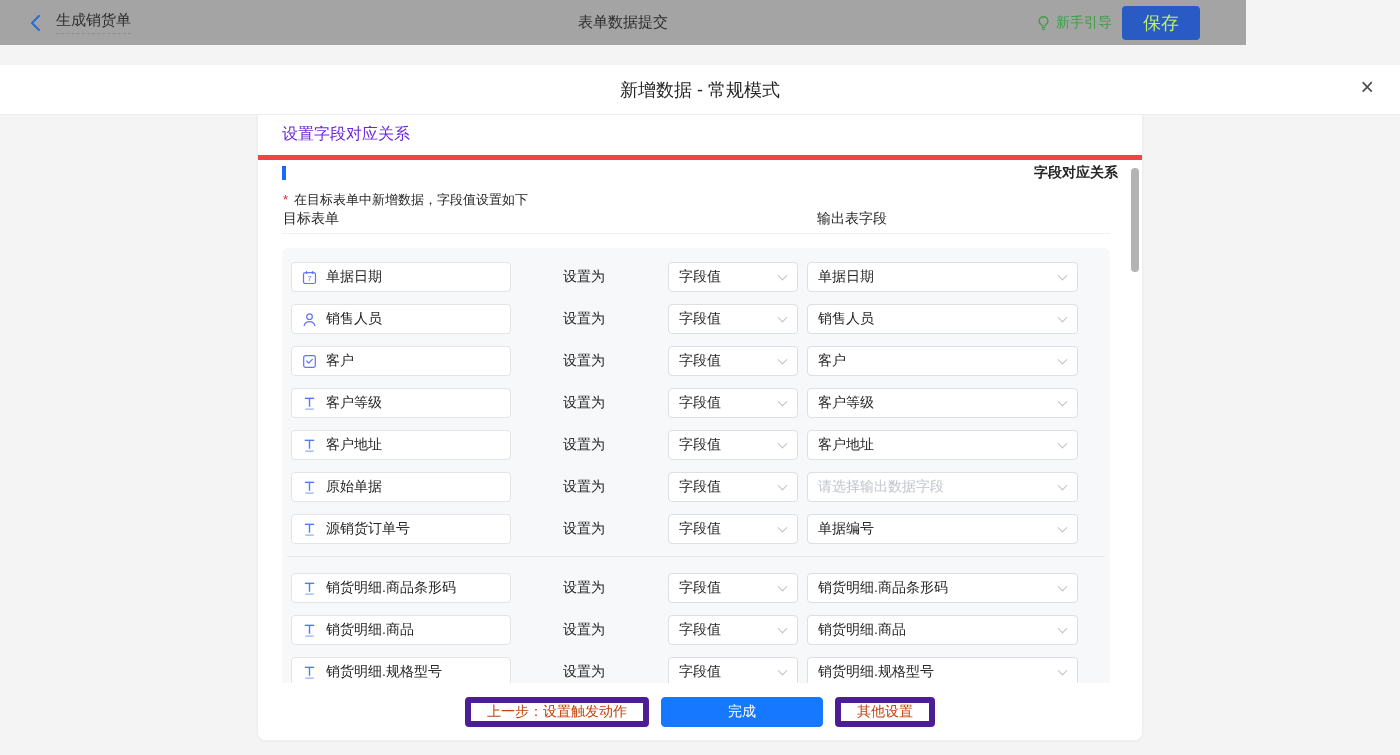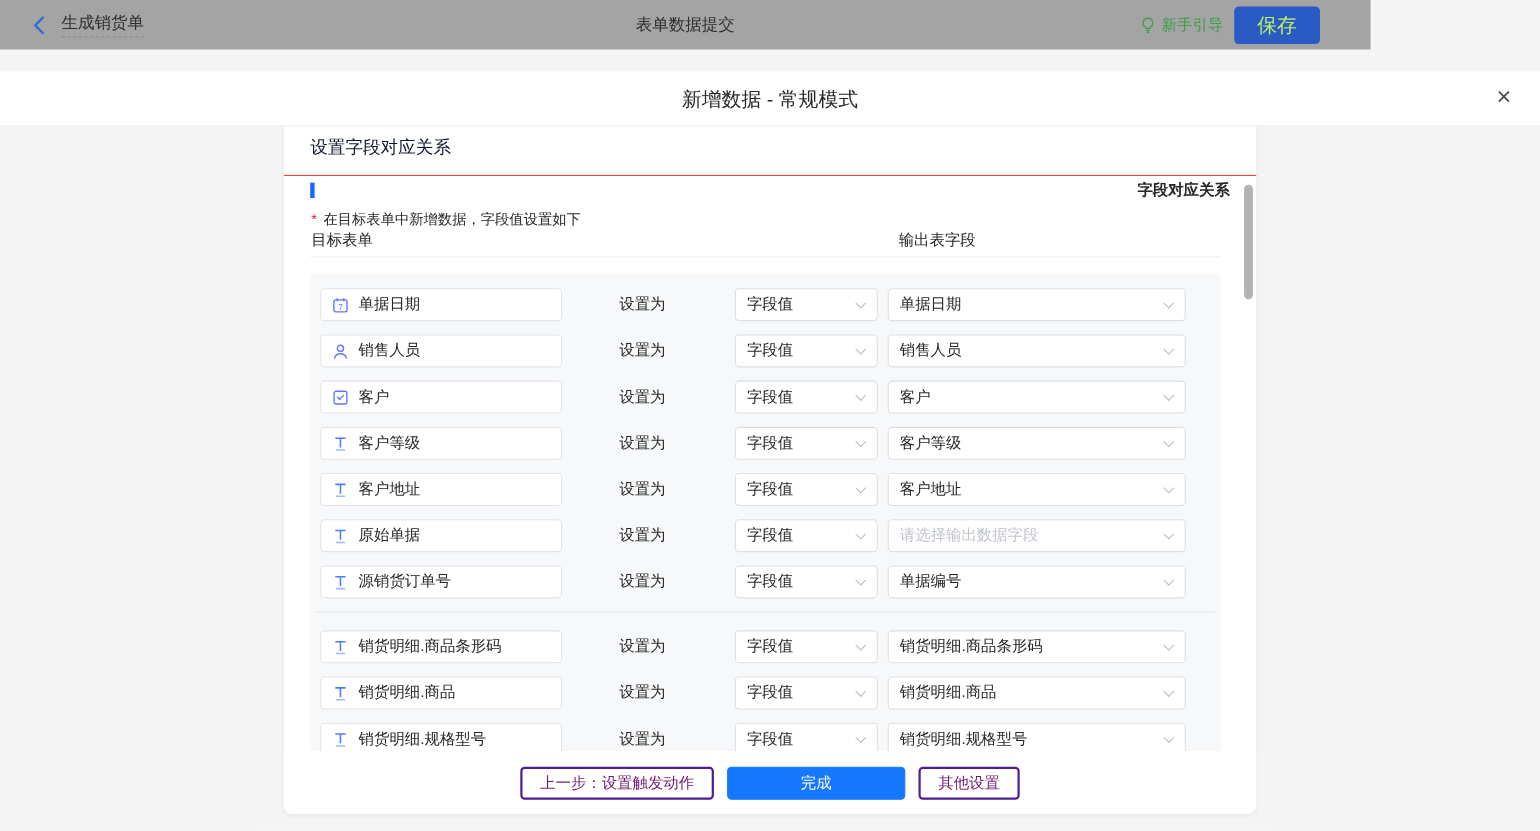--- a/index.html
+++ b/index.html
@@ -23,22 +23,22 @@
   .modal-header { position:absolute; top:45px; left:0; width:1400px; height:50px; background:#fff;
     border-bottom:1px solid #ededed; z-index:4;margin-top:20px; }
   .modal-title { position:absolute; left:0; right:0; top:0; height:50px; display:flex;
     align-items:center; justify-content:center; font-size:18px; font-weight:500; color:#262626; }
   .modal-close { position:absolute; right:26px; top:11px; font-size:23px; color:#4d4d4d;
     font-weight:300; cursor:pointer; line-height:1; }
 
   
   .card { position:absolute; left:258px; top:108px; width:884px; height:632px; background:#fff;
     border-radius:8px; box-shadow:0 1px 4px rgba(0,0,0,0.05); }
-  .card-header { height:52px; padding:16px 24px; font-size:16px; color:#0f172a;
-    border-bottom:1px solid #ef4444; }
+  .card-header { height:52px; padding:16px 24px; font-size:16px; color:#6d28d9;
+    border-bottom:5px solid #ef4444; }
   .card-body { position:relative; height:523px; overflow:hidden; }
 
   .section-title { display:flex; align-items:center; margin:4px 24px 0;justify-content:space-between; }
   .section-bar { width:4px; height:14px; background:#1769ff; margin-right:8px; }
   .section-text { font-size:14px; font-weight:bold; color:#262626; }
 
   .required-note { margin:9px 24px 0 25px; font-size:13px; color:#262626; display:flex; }
   .req-star { color:#f5222d; margin-right:6px; position:relative; top:1px; }
 
   .col-headers { position:relative; margin:0 32px 0 24px; height:25px;
@@ -63,21 +63,21 @@
   .sel-text.placeholder { color:#c0c4cc; }
   .chev { position:absolute; right:11px; top:50%; width:7px; height:7px;
     border-right:1.4px solid #b9bec6; border-bottom:1.4px solid #b9bec6;
     transform:translateY(-70%) rotate(45deg); }
   .group-divider { height:1px; background:#e7e8ea; margin:3px 5px 16px 5px; }
 
   .card-footer { position:absolute; left:0; bottom:0; width:100%; height:57px; background:#fff;
     border-radius:0 0 8px 8px; display:flex; align-items:center; justify-content:center; gap:12px;
     z-index:2; }
   .btn { height:30px; font-size:14px; border-radius:4px; cursor:pointer; }
-  .btn.ghost { background:#fff; border:2px solid #4c1d95; color:#701a75; padding:0 16px; }
+  .btn.ghost { background:#fff; border:6px solid #4c1d95; color:#c2410c; padding:0 16px; }
   .btn.primary { background:#1677ff; border:1px solid #1677ff; color:#fff; width:162px; }
 
   .scroll-thumb { position:absolute; right:3px; top:60px; width:8px; height:104px;
     background:#b3b3b3; border-radius:4px; cursor:grab; }
 </style>
 </head>
 <body>
 
 <div class="topbar">
   <div class="tb-left">

